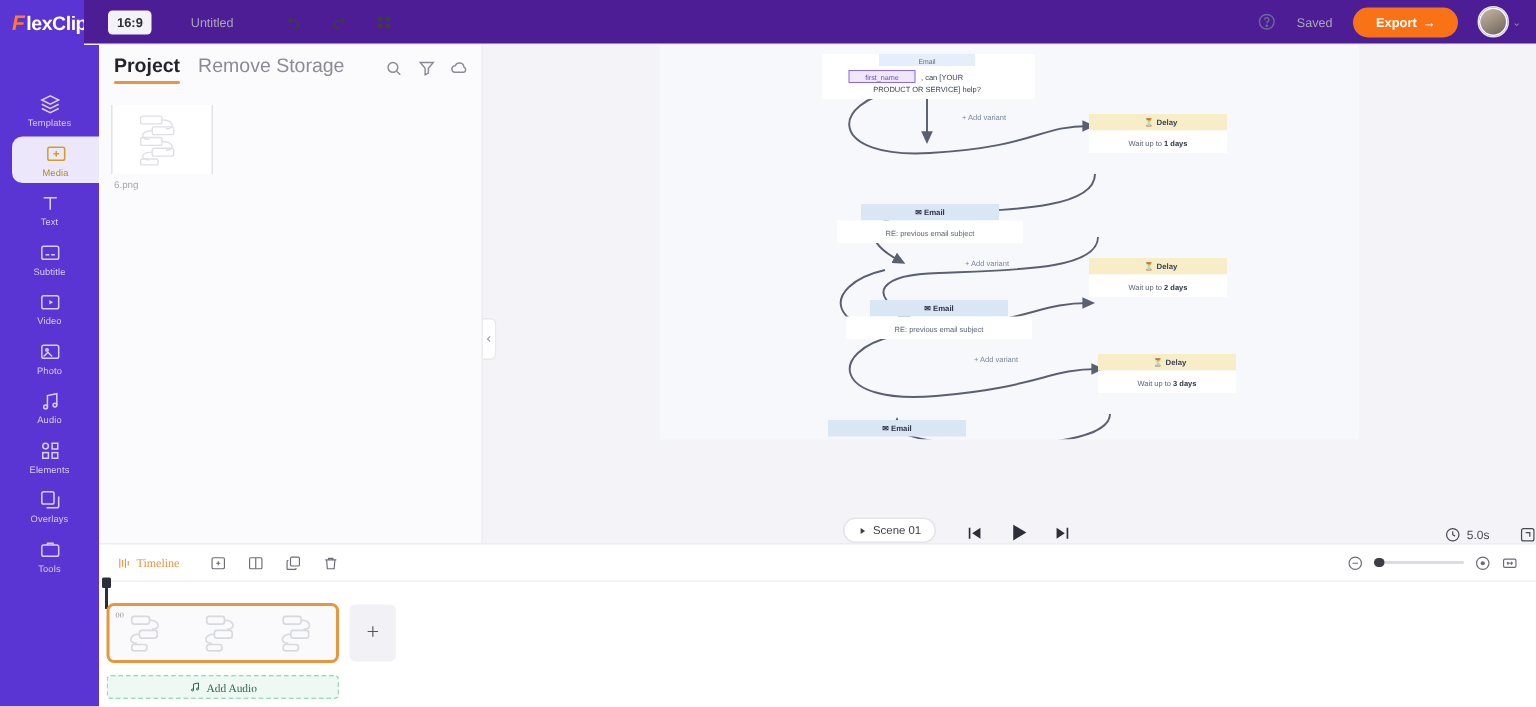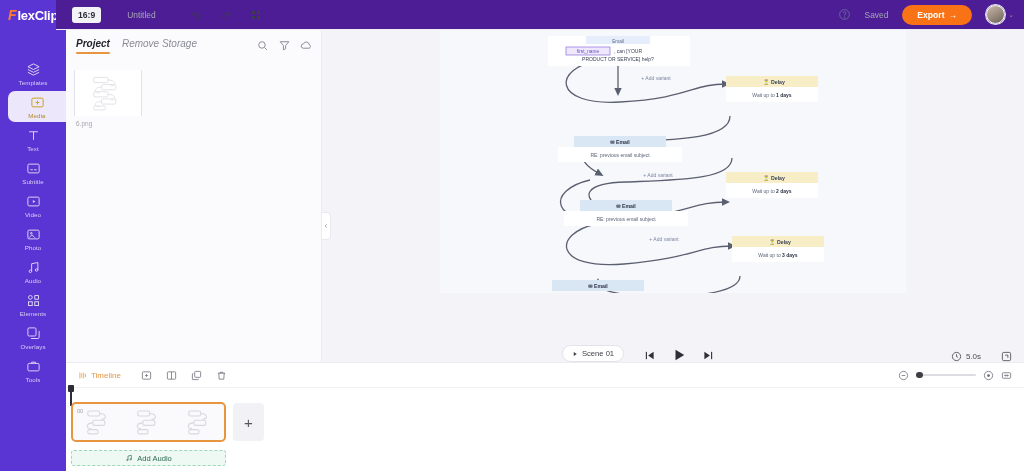--- a/index.html
+++ b/index.html
@@ -55,21 +55,21 @@
   .recsel {
     flex: 1; display: flex; align-items: center; justify-content: center; gap: 38px;
     font-size: 9px; color: #3d3d46; border-left: 1px solid #eceef3; height: 100%;
   }
   .chev { font-size: 7px; color: #8d8d99; }
 
   .panel-tabs {
     height: 32px; display: flex; align-items: center; padding: 0 10px; gap: 12px;
     position: relative;
   }
-  .ptab { font-size: 10px; color: #8b8b96; position: relative; padding-bottom: 6px; font-style: italic; }
+  .ptab { font-size: 13px; color: #8b8b96; position: relative; padding-bottom: 6px; }
   .ptab.sel { color: #23232b; font-weight: bold; }
   .ptab.sel::after {
     content: ""; position: absolute; left: 0; right: 0; bottom: 1px;
     height: 1.6px; background: #e8953f; border-radius: 2px;
   }
   .ptools { position: absolute; right: 8px; top: 9px; display: flex; gap: 9px; }
   .ptools span { width: 13px; height: 13px; color: #8b8b96; }
   .ptools svg { width: 13px; height: 13px; display:block; }
 
   .thumb-wrap { padding: 8px 0 0 8px; }
@@ -121,30 +121,30 @@
     margin-left: 240px; height: 17px; padding: 0 9px; border: 1px solid #e2e2ea;
     border-radius: 9px; background: #fff; display: flex; align-items: center; gap: 4px;
     font-size: 7.6px; color: #3d3d46;
   }
   .pb-btns { display: flex; align-items: center; gap: 17px; margin-left: 20px; color: #2e2e38; }
   .pb-btns span { width: 11px; height: 11px; }
   .pb-btns svg { width: 11px; height: 11px; display: block; }
   .pb-btns .big { width: 14px; height: 14px; }
   .pb-btns .big svg { width: 14px; height: 14px; }
   .pb-right {
-    margin-left: auto; margin-right: 12px; display: flex; align-items: center; gap: 20px;
+    margin-left: auto; margin-right: 0; display: flex; align-items: center; gap: 20px;
     font-size: 8px; color: #4a4a55;
   }
   .pb-right .dur { display: flex; align-items: center; gap: 4px; }
   .pb-right svg { width: 11px; height: 11px; display: block; }
 
   
   .timeline {
     position: absolute; left: 66px; top: 362px; right: 0; bottom: 0;
-    background: #ffffff; border-top: 1px solid #ececf2;
+    background: #ffffff; border-top: 1px solid #ececf2; font-family: Liberation Serif, serif;
   }
   .tl-bar {
     height: 25px; display: flex; align-items: center; padding: 0 12px;
     border-bottom: 1px solid #f0f0f5; position: relative;
   }
   .tl-title { font-size: 8px; color: #e8953f; display: flex; align-items: center; gap: 4px; }
   .tl-title svg { width: 9px; height: 9px; display:block; }
   .tl-icons { display: flex; gap: 14px; margin-left: 20px; color: #6b6b78; }
   .tl-icons span { width: 11px; height: 11px; }
   .tl-icons svg { width: 11px; height: 11px; display:block; }

